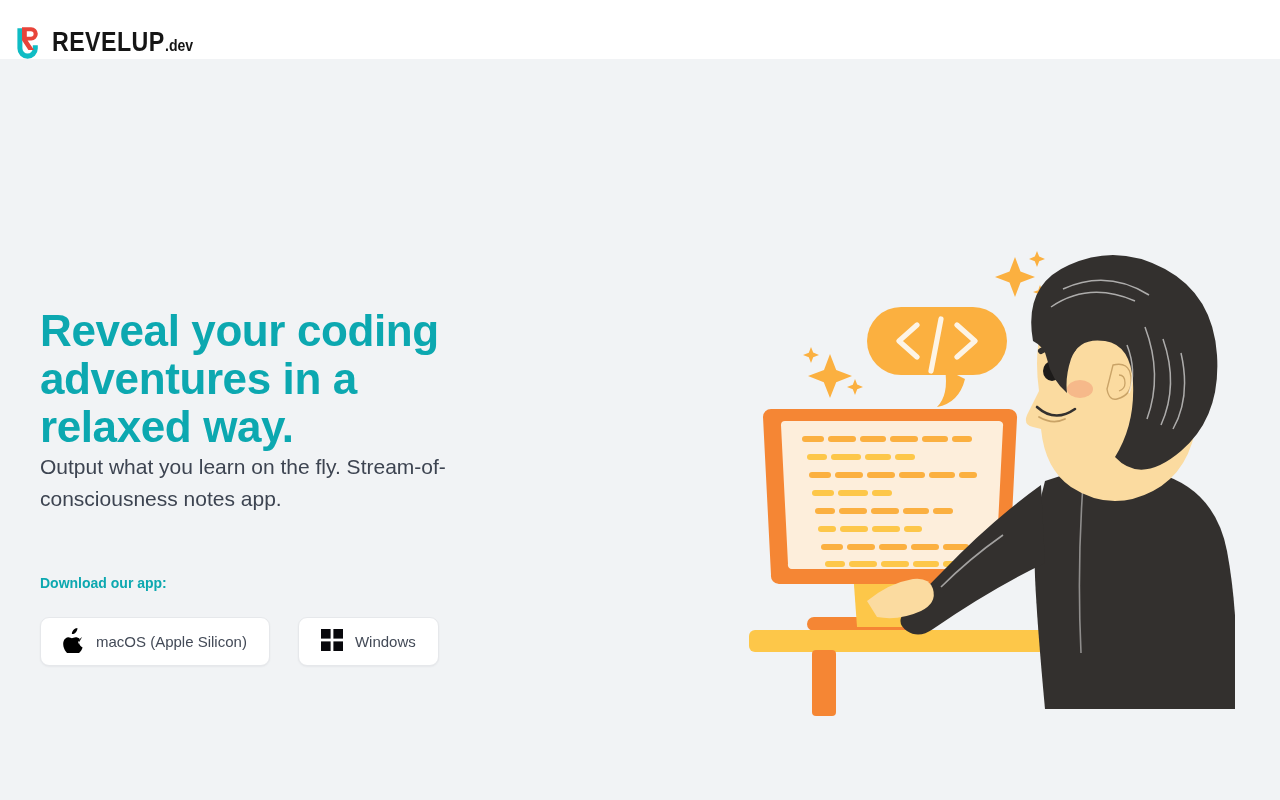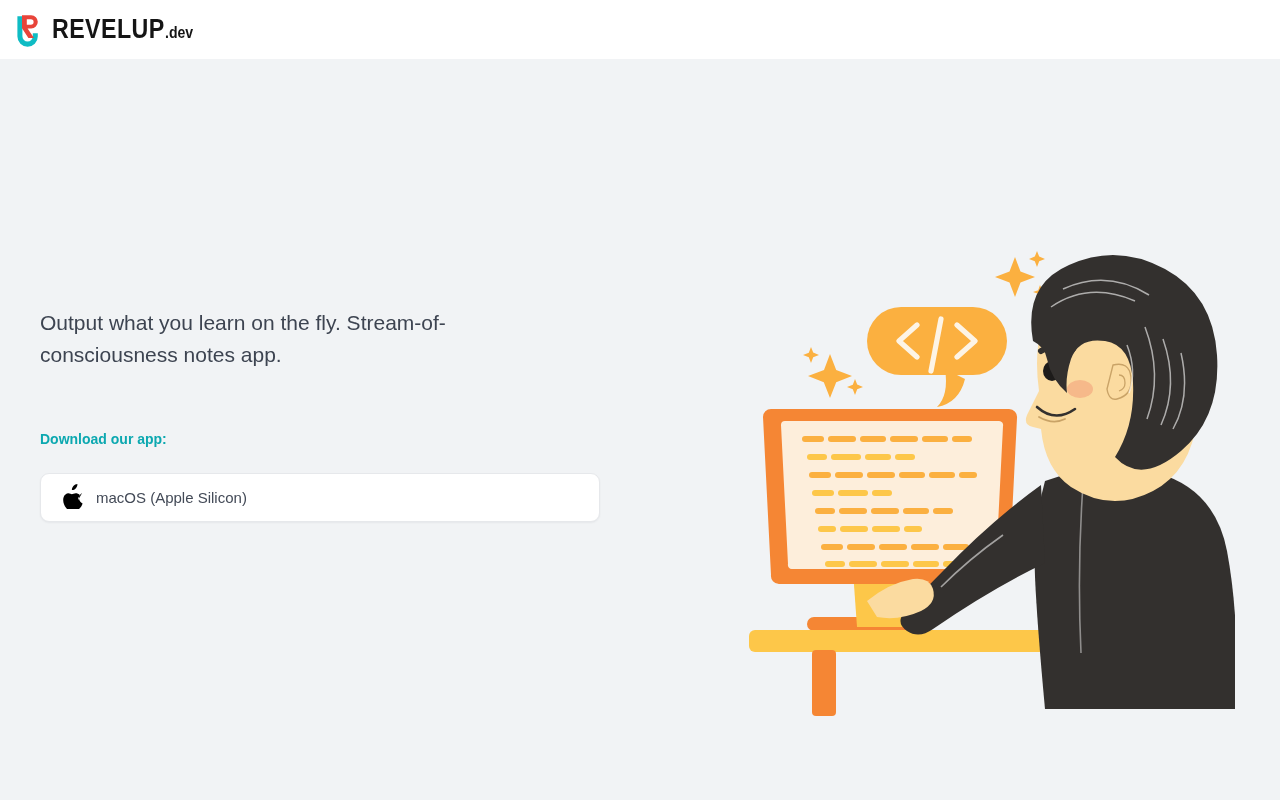--- a/index.html
+++ b/index.html
@@ -15,21 +15,21 @@
     background: #f1f3f5;
     font-family: "Liberation Sans", sans-serif;
     -webkit-font-smoothing: antialiased;
   }
 
   
   .site-header {
     height: 59px;
     background: #ffffff;
     display: flex;
-    align-items: center;
+    align-items: flex-end;
     padding-left: 14px;
   }
 
   .brand {
     display: flex;
     align-items: center;
     gap: 8px;
     text-decoration: none;
   }
 
@@ -104,21 +104,20 @@
     margin-top: 60px;
     font-size: 14px;
     font-weight: 700;
     color: #0ca8b0;
   }
 
   .download-row {
     margin-top: 26px;
     display: flex;
     gap: 28px;
-    flex-direction: column;
   }
 
   .dl-btn {
     display: inline-flex;
     align-items: center;
     gap: 12px;
     height: 49px;
     padding: 0 22px;
     background: #ffffff;
     border: 1px solid #e6e8eb;
@@ -163,36 +162,48 @@
     <span class="brand-words">
       <span class="brand-name">REVELUP</span>
       <span class="brand-tld">.dev</span>
     </span>
   </a>
 </header>
 
 <main class="hero">
 
   <div class="hero-copy">
+    <h1 class="hero-title">Reveal your coding adventures in a relaxed way.</h1>
     <p class="hero-sub">Output what you learn on the fly. Stream-of-consciousness notes app.</p>
 
     <p class="download-label">Download our app:</p>
 
     <div class="download-row">
 
       <button class="dl-btn">
         <span class="dl-icon">
           <svg width="21" height="25" viewBox="0 0 21 25" xmlns="http://www.w3.org/2000/svg" aria-hidden="true">
             <path fill="#000000" d="M14.4 0c.1 1.6-.5 3.1-1.5 4.2-1 1.2-2.5 2-4 1.9-.2-1.5.5-3.1 1.5-4.2C11.4.8 13 .1 14.4 0z"></path>
             <path fill="#000000" d="M19.1 8.9c-2.1 1.2-3.3 3.3-3.1 5.7.2 2.7 2.2 4.2 3.6 4.8-.6 1.8-1.4 3.1-2.4 4.3-1 1.1-2 2.3-3.5 2.3-1.4 0-1.9-.8-3.5-.8-1.7 0-2.2.8-3.6.9-1.5.1-2.6-1.2-3.6-2.4C1 21.4-.6 16.9.6 13.2c.8-2.3 2.7-3.8 4.8-3.9 1.4 0 2.7.9 3.5.9.8 0 2.4-1.1 4.1-1 .7 0 2.8.3 4.2 2.2-.1.1-2.4 1.4-2.1 4.5z"></path>
           </svg>
         </span>
         <span class="dl-label">macOS (Apple Silicon)</span>
       </button>
 
+      <button class="dl-btn">
+        <span class="dl-icon">
+          <svg width="22" height="22" viewBox="0 0 22 22" xmlns="http://www.w3.org/2000/svg" aria-hidden="true">
+            <rect x="0" y="0" width="9.6" height="9.6" fill="#08080c"></rect>
+            <rect x="12.4" y="0" width="9.6" height="9.6" fill="#08080c"></rect>
+            <rect x="0" y="12.4" width="9.6" height="9.6" fill="#08080c"></rect>
+            <rect x="12.4" y="12.4" width="9.6" height="9.6" fill="#08080c"></rect>
+          </svg>
+        </span>
+        <span class="dl-label">Windows</span>
+      </button>
 
     </div>
   </div>
 
   <div class="hero-art">
     <svg viewBox="0 0 490 480" xmlns="http://www.w3.org/2000/svg" aria-hidden="true">
 
       <g>
         <path d="M270 8 l5.5 14.5 L290 28 l-14.5 5.5 L270 48 l-5.5-14.5 L250 28 l14.5-5.5 Z" fill="#fbb040"></path>
         <path d="M292 2 l2.2 5.6 L300 10 l-5.8 2.2 L292 18 l-2.2-5.8 L284 10 l5.8-2.4 Z" fill="#fbb040"></path>

